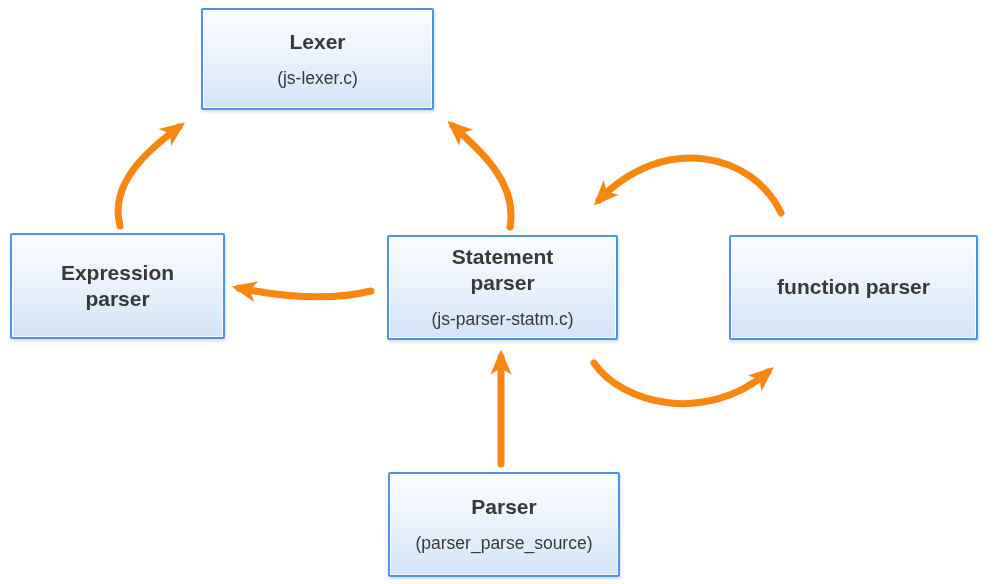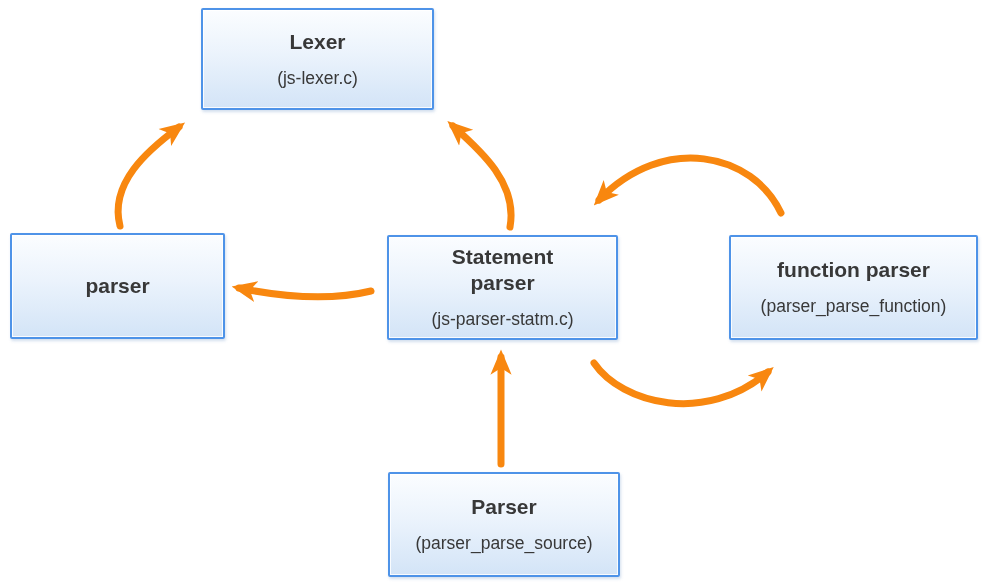--- a/index.html
+++ b/index.html
@@ -87,32 +87,32 @@
 
     <path class="edge" d="M 501 464 L 501 357" marker-end="url(#arrowhead)"></path>
   </svg>
 
   <div class="node" id="node-lexer">
     <span class="title">Lexer</span>
     <span class="subtitle">(js-lexer.c)</span>
   </div>
 
   <div class="node" id="node-expression">
+    <span class="title">Expression</span>
     <span class="title">parser</span>
   </div>
 
   <div class="node" id="node-statement">
     <span class="title">Statement</span>
     <span class="title">parser</span>
     <span class="subtitle">(js-parser-statm.c)</span>
   </div>
 
   <div class="node" id="node-function">
     <span class="title">function parser</span>
-    <span class="subtitle">(parser_parse_function)</span>
   </div>
 
   <div class="node" id="node-parser">
     <span class="title">Parser</span>
     <span class="subtitle">(parser_parse_source)</span>
   </div>
 
 </div>
 
 </body></html>

